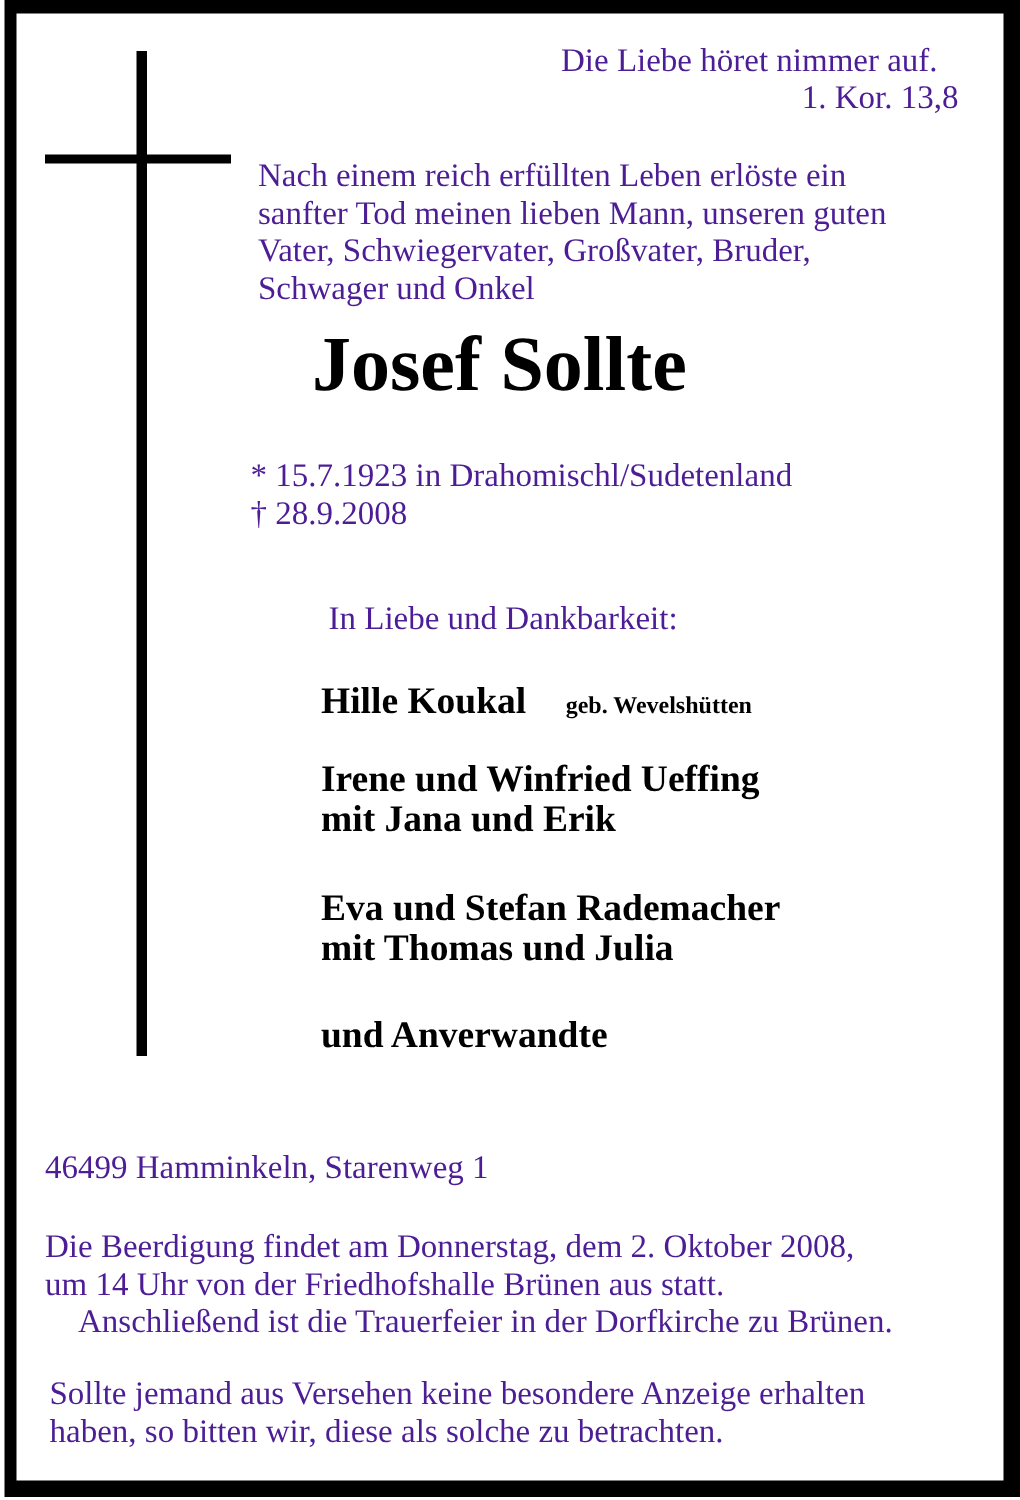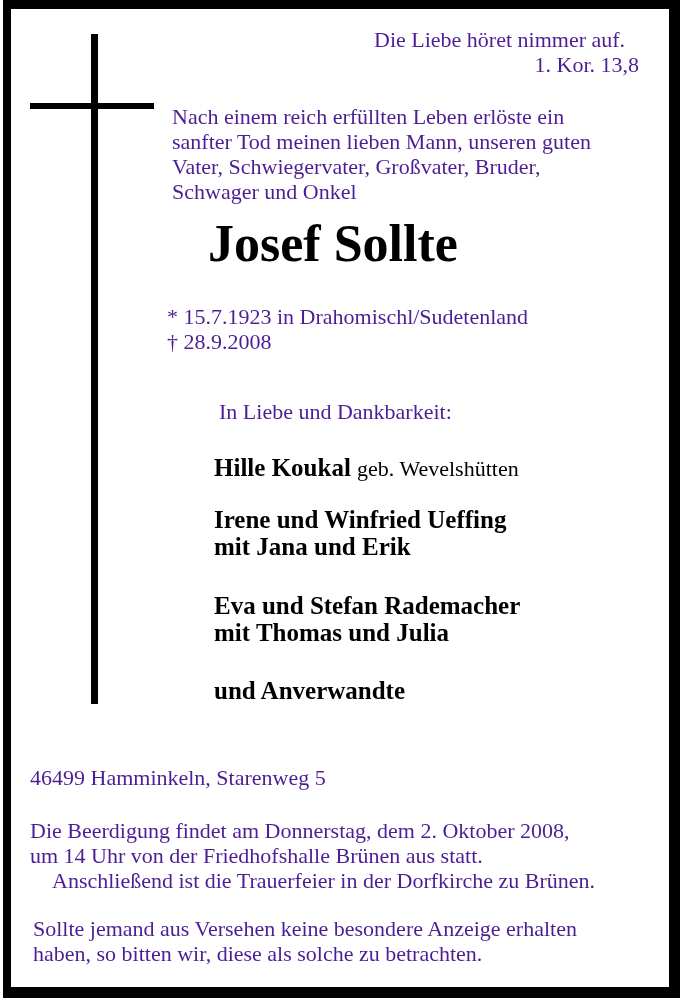--- a/index.html
+++ b/index.html
@@ -14,21 +14,21 @@
   .cross-v { position: absolute; left: 91px; top: 34px; width: 7px; height: 670px; background: #000; }
   .cross-h { position: absolute; left: 30px; top: 103px; width: 124px; height: 6px; background: #000; }
   .t {
     position: absolute; white-space: nowrap; color: #4c1d95;
     font-family: "Liberation Serif", "DejaVu Serif", serif;
     font-size: 22px; line-height: 25px;
   }
   .r { text-align: right; }
   .name { font-size: 52px; line-height: 56px; font-weight: bold; color: #000; letter-spacing: 0px; }
   .fam { font-size: 25px; line-height: 27px; font-weight: bold; color: #000; }
-  .fam .small { font-weight: normal; font-size: 22px; }
+  .fam .small { font-weight: bold; font-size: 16px; margin-left: 20px; }
 </style>
 </head>
 <body>
 
 <div class="frame"></div>
 
 <div class="cross-v"></div>
 <div class="cross-h"></div>
 
 <div class="t" style="left:374px; top:27px;">Die Liebe höret nimmer auf.</div>
@@ -52,20 +52,20 @@
 </div>
 
 <div class="t fam" style="left:214px; top:506px;">Irene und Winfried Ueffing</div>
 <div class="t fam" style="left:214px; top:533px;">mit Jana und Erik</div>
 
 <div class="t fam" style="left:214px; top:592px;">Eva und Stefan Rademacher</div>
 <div class="t fam" style="left:214px; top:619px;">mit Thomas und Julia</div>
 
 <div class="t fam" style="left:214px; top:677px;">und Anverwandte</div>
 
-<div class="t" style="left:30px; top:765px;">46499 Hamminkeln, Starenweg 5</div>
+<div class="t" style="left:30px; top:765px;">46499 Hamminkeln, Starenweg 1</div>
 
 <div class="t" style="left:30px; top:818px;">Die Beerdigung findet am Donnerstag, dem 2. Oktober 2008,</div>
 <div class="t" style="left:30px; top:843px;">um 14 Uhr von der Friedhofshalle Brünen aus statt.</div>
 <div class="t" style="left:30px; top:868px;margin-left:22px;">Anschließend ist die Trauerfeier in der Dorfkirche zu Brünen.</div>
 
 <div class="t" style="left:33px; top:916px;">Sollte jemand aus Versehen keine besondere Anzeige erhalten</div>
 <div class="t" style="left:33px; top:941px;">haben, so bitten wir, diese als solche zu betrachten.</div>
 
 </body></html>

